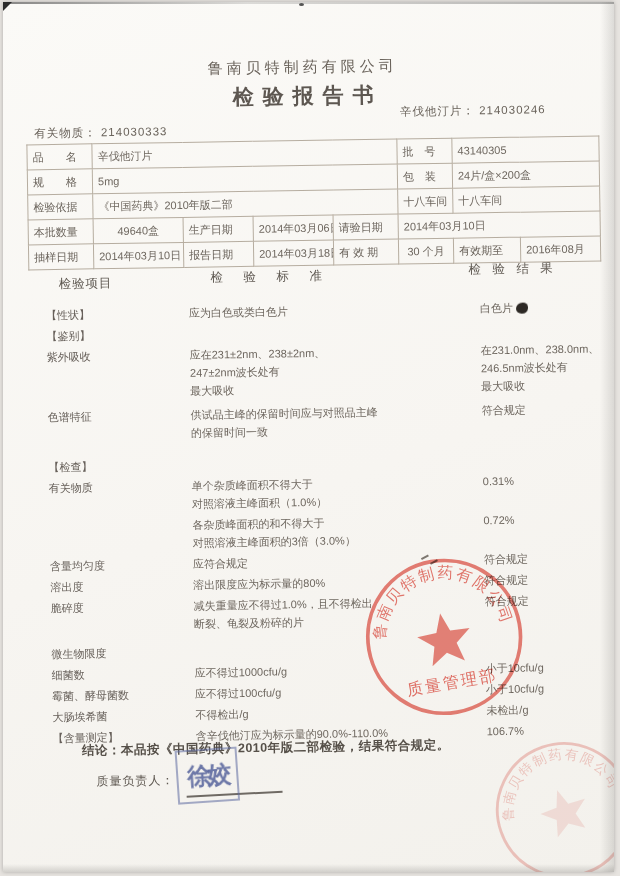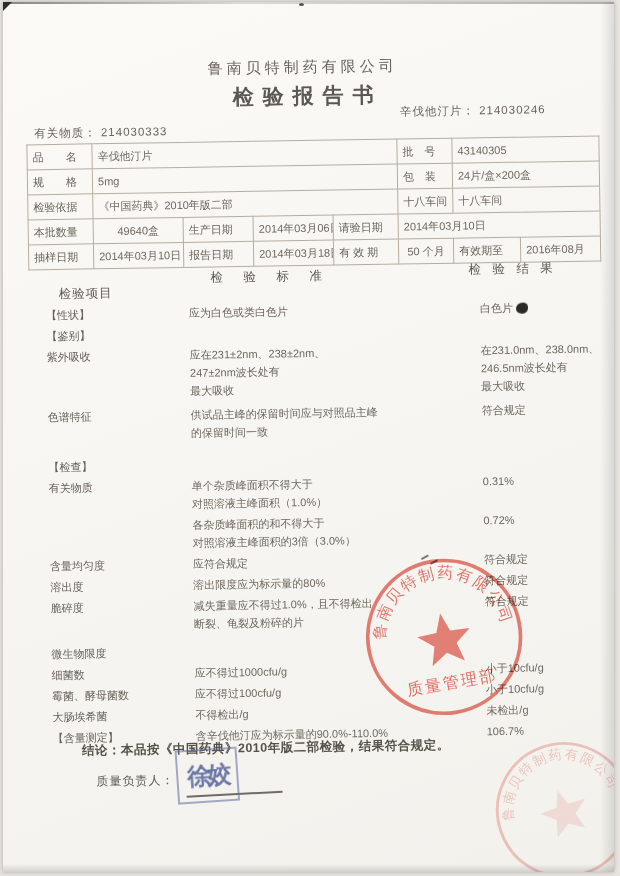--- a/index.html
+++ b/index.html
@@ -33,21 +33,21 @@
   .report-no{position:absolute;top:104px;left:402px;font-size:11.5px;color:#6a635b;letter-spacing:1px;}
   .request-no{position:absolute;top:120px;left:36px;font-size:11.5px;color:#6a635b;letter-spacing:1px;}
 
   table.info{position:absolute;top:138px;left:28px;width:572px;border-collapse:collapse;table-layout:fixed;}
   table.info td{border:1px solid #b6ada0;font-size:11px;color:#6e675f;padding:2px 5px;height:20px;
     white-space:nowrap;overflow:hidden;}
   table.info td.lbl{color:#6a635b;}
   table.info td.ctr{text-align:center;}
 
   .insp-head{position:absolute;top:264px;left:0;width:100%;font-size:12.5px;color:#5f5952;}
-  .insp-head .c1{position:absolute;left:58px;top:16px;letter-spacing:1px;}
+  .insp-head .c1{position:absolute;left:58px;top:6px;letter-spacing:1px;}
   .insp-head .c2{position:absolute;left:210px;top:2px;letter-spacing:4px;}
   .insp-head .c3{position:absolute;left:468px;top:-2px;letter-spacing:4px;}
 
   .items{position:absolute;top:300px;left:28px;width:584px;font-size:11px;line-height:18px;color:#6e675f;}
   .item-row{display:flex;align-items:flex-start;margin-bottom:3px;}
   .item-row .nm{flex:0 0 160px;padding-left:17px;box-sizing:border-box;white-space:pre-line;color:#67605a;}
   .item-row .std{flex:0 0 285px;white-space:pre-line;}
   .item-row .res{flex:1 1 auto;white-space:pre-line;padding-left:6px;}
   .mt6{margin-top:6px;} .mt10{margin-top:10px;} .mt14{margin-top:14px;}
   .ink-blot{display:inline-block;width:12px;height:11px;background:#17130f;border-radius:60% 45% 55% 50%;
@@ -120,21 +120,21 @@
         <td>2014年03月06日</td>
         <td class="lbl">请验日期</td>
         <td colspan="3">2014年03月10日</td>
       </tr>
       <tr>
         <td class="lbl">抽样日期</td>
         <td>2014年03月10日</td>
         <td class="lbl">报告日期</td>
         <td>2014年03月18日</td>
         <td class="lbl">有 效 期</td>
-        <td class="ctr">50 个月</td>
+        <td class="ctr">30 个月</td>
         <td class="lbl">有效期至</td>
         <td>2016年08月</td>
       </tr>
     </tbody>
       </table>
 
     <div class="insp-head">
       <span class="c1">检验项目</span>
       <span class="c2">检　验　标　准</span>
       <span class="c3">检 验 结 果</span>

